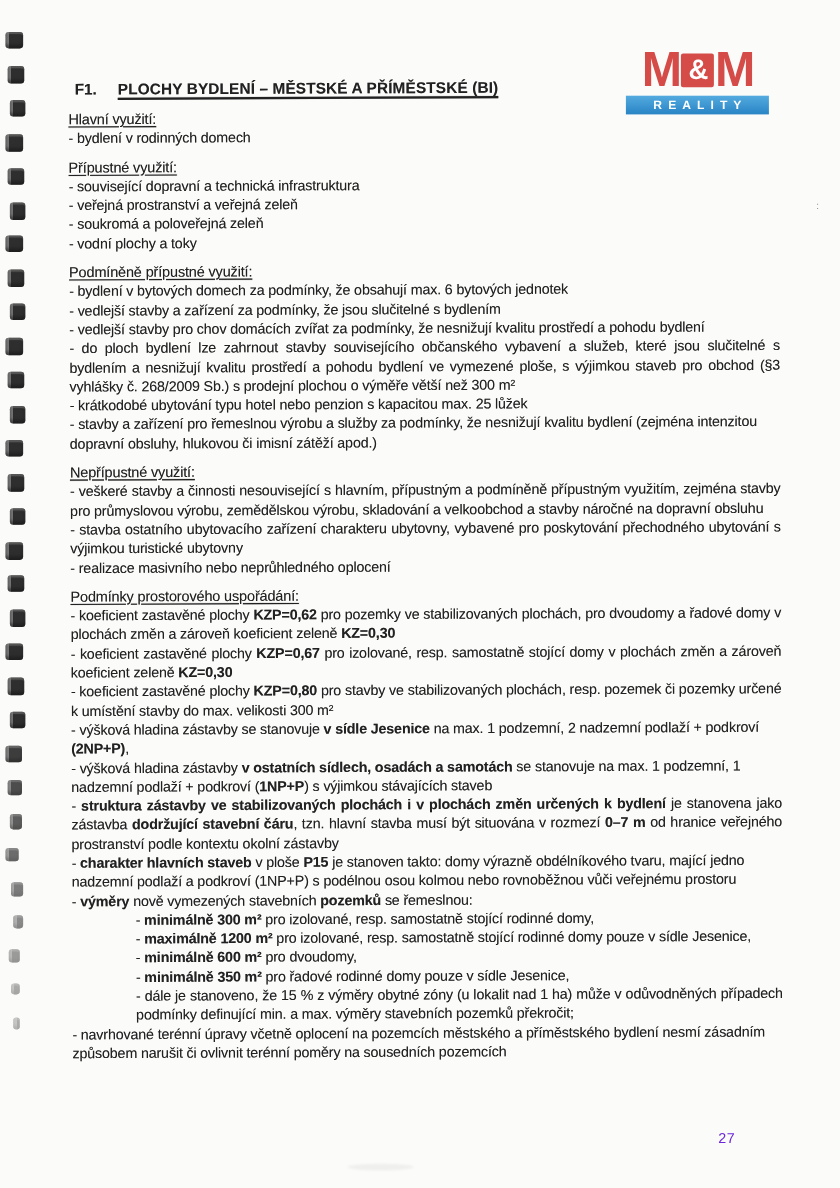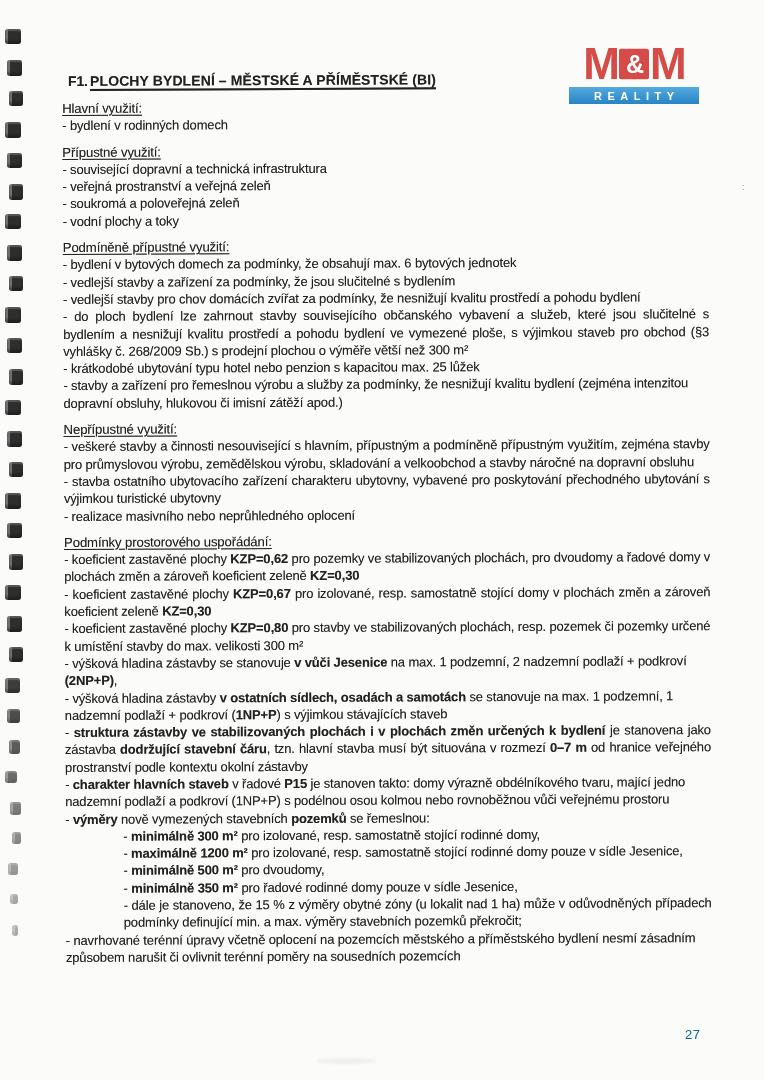--- a/index.html
+++ b/index.html
@@ -52,35 +52,35 @@
 
   
   .doc{
     position:absolute;left:62px;top:72px;width:646px;
     font-size:13px;line-height:17.3px;letter-spacing:-.15px;
     transform:rotate(-.25deg);transform-origin:0 0;
     color:#212121;
     text-shadow:0 0 .4px rgba(30,30,30,.4);
   }
   .title-row{margin:0 0 2px 6px;font-size:14px;font-weight:bold;line-height:19px;}
-  .title-num{display:inline-block;width:22px;}
+  .title-num{display:inline-block;width:39px;}
   .title-text{text-decoration:underline;text-decoration-thickness:1.5px;text-underline-offset:2.5px;letter-spacing:.1px;}
   .section{margin:0;}
   .heading{
     margin-top:9px;
     text-decoration:underline;text-underline-offset:2px;
     font-size:13.2px;
   }
   .para{margin:0;}
   .para.justify{text-align:justify;}
   .para.indent{padding-left:58px;}
   .b{font-weight:bold;}
 
   
-  .page-number{position:absolute;left:653px;top:1027px;font-size:13px;color:#0369a1;letter-spacing:.5px;margin-left:32px;}
+  .page-number{position:absolute;left:653px;top:1027px;font-size:13px;color:#6d28d9;letter-spacing:.5px;}
   .speck1{position:absolute;left:742px;top:182px;width:3px;height:8px;color:#8a8a8a;font-size:9px;}
   .speck2{position:absolute;left:316px;top:1058px;width:60px;height:6px;background:rgba(160,160,160,.12);border-radius:50%;filter:blur(1px);}
 </style>
 </head>
 <body>
 
 <div class="page">
 
   <div class="binding">
       <div class="bind-mark" style="left: 5px; top: 29px; width: 16px; height: 15px; opacity: 0.92;"></div>
@@ -154,28 +154,28 @@
         <div class="heading">Nepřípustné využití:</div>
         <p class="para justify"><span>- veškeré stavby a činnosti nesouvisející s hlavním, přípustným a podmíněně přípustným využitím, zejména stavby pro průmyslovou výrobu, zemědělskou výrobu, skladování a velkoobchod a stavby náročné na dopravní obsluhu</span></p>
         <p class="para justify"><span>- stavba ostatního ubytovacího zařízení charakteru ubytovny, vybavené pro poskytování přechodného ubytování s výjimkou turistické ubytovny</span></p>
         <p class="para"><span>- realizace masivního nebo neprůhledného oplocení</span></p>
       </div>
       <div class="section">
         <div class="heading">Podmínky prostorového uspořádání:</div>
         <p class="para justify"><span>- koeficient zastavěné plochy </span><span class="b">KZP=0,62</span><span> pro pozemky ve stabilizovaných plochách, pro dvoudomy a řadové domy v plochách změn a zároveň koeficient zeleně </span><span class="b">KZ=0,30</span></p>
         <p class="para justify"><span>- koeficient zastavěné plochy </span><span class="b">KZP=0,67</span><span> pro izolované, resp. samostatně stojící domy v plochách změn a zároveň koeficient zeleně </span><span class="b">KZ=0,30</span></p>
         <p class="para justify"><span>- koeficient zastavěné plochy </span><span class="b">KZP=0,80</span><span> pro stavby ve stabilizovaných plochách, resp. pozemek či pozemky určené k umístění stavby do max. velikosti 300 m²</span></p>
-        <p class="para"><span>- výšková hladina zástavby se stanovuje </span><span class="b">v vůči Jesenice</span><span> na max. 1 podzemní, 2 nadzemní podlaží + podkroví </span><span class="b">(2NP+P)</span><span>,</span></p>
+        <p class="para"><span>- výšková hladina zástavby se stanovuje </span><span class="b">v sídle Jesenice</span><span> na max. 1 podzemní, 2 nadzemní podlaží + podkroví </span><span class="b">(2NP+P)</span><span>,</span></p>
         <p class="para"><span>- výšková hladina zástavby </span><span class="b">v ostatních sídlech, osadách a samotách</span><span> se stanovuje na max. 1 podzemní, 1 nadzemní podlaží + podkroví (</span><span class="b">1NP+P</span><span>) s výjimkou stávajících staveb</span></p>
         <p class="para justify"><span>- </span><span class="b">struktura zástavby ve stabilizovaných plochách i v plochách změn určených k bydlení</span><span> je stanovena jako zástavba </span><span class="b">dodržující stavební čáru</span><span>, tzn. hlavní stavba musí být situována v rozmezí </span><span class="b">0–7 m</span><span> od hranice veřejného prostranství podle kontextu okolní zástavby</span></p>
-        <p class="para"><span>- </span><span class="b">charakter hlavních staveb</span><span> v řadové </span><span class="b">P15</span><span> je stanoven takto: domy výrazně obdélníkového tvaru, mající jedno nadzemní podlaží a podkroví (1NP+P) s podélnou osou kolmou nebo rovnoběžnou vůči veřejnému prostoru</span></p>
+        <p class="para"><span>- </span><span class="b">charakter hlavních staveb</span><span> v ploše </span><span class="b">P15</span><span> je stanoven takto: domy výrazně obdélníkového tvaru, mající jedno nadzemní podlaží a podkroví (1NP+P) s podélnou osou kolmou nebo rovnoběžnou vůči veřejnému prostoru</span></p>
         <p class="para"><span>- </span><span class="b">výměry</span><span> nově vymezených stavebních </span><span class="b">pozemků</span><span> se řemeslnou:</span></p>
         <p class="para indent"><span>- </span><span class="b">minimálně 300 m²</span><span> pro izolované, resp. samostatně stojící rodinné domy,</span></p>
         <p class="para indent"><span>- </span><span class="b">maximálně 1200 m²</span><span> pro izolované, resp. samostatně stojící rodinné domy pouze v sídle Jesenice,</span></p>
-        <p class="para indent"><span>- </span><span class="b">minimálně 500 m²</span><span> pro dvoudomy,</span></p>
+        <p class="para indent"><span>- </span><span class="b">minimálně 600 m²</span><span> pro dvoudomy,</span></p>
         <p class="para indent"><span>- </span><span class="b">minimálně 350 m²</span><span> pro řadové rodinné domy pouze v sídle Jesenice,</span></p>
         <p class="para indent justify"><span>- dále je stanoveno, že 15 % z výměry obytné zóny (u lokalit nad 1 ha) může v odůvodněných případech podmínky definující min. a max. výměry stavebních pozemků překročit;</span></p>
         <p class="para"><span>- navrhované terénní úpravy včetně oplocení na pozemcích městského a příměstského bydlení nesmí zásadním způsobem narušit či ovlivnit terénní poměry na sousedních pozemcích</span></p>
       </div>
     </div>
 
   <div class="page-number">27</div>
 
   <div class="speck1">:</div>
   <div class="speck2"></div>

